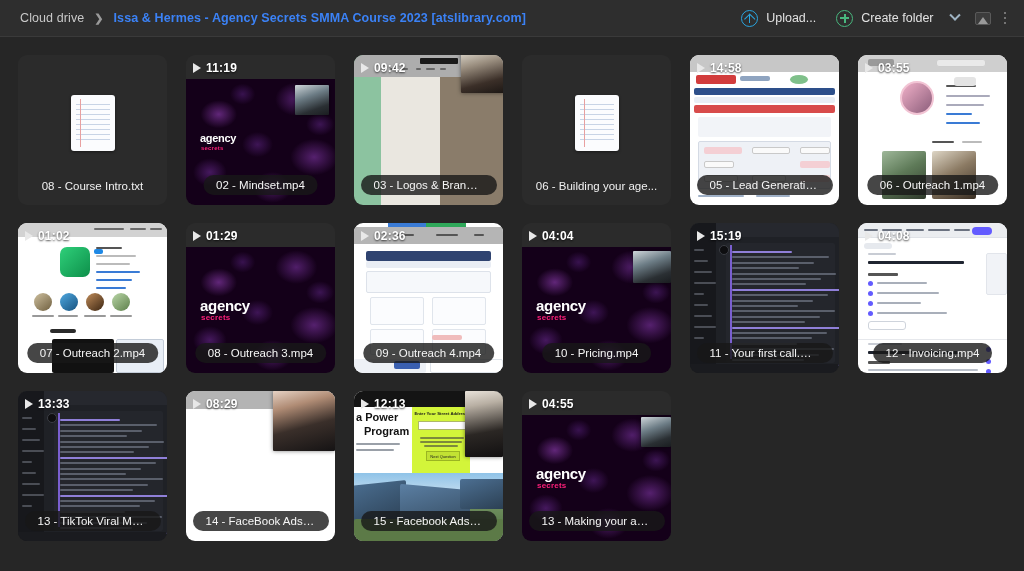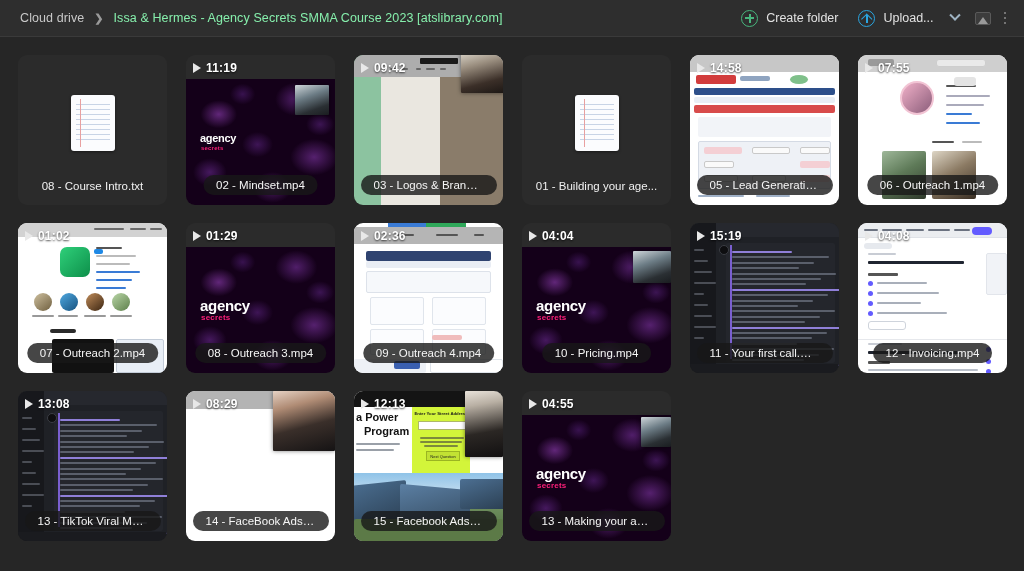--- a/index.html
+++ b/index.html
@@ -18,21 +18,21 @@
     background: #2e2e2e;
     border-bottom: 1px solid #3a3a3a;
     display: flex; align-items: center;
   }
   .breadcrumb { display: flex; align-items: center; padding-left: 20px; gap: 10px; }
   .crumb {
     font-size: 12.5px; color: #c9c9c9; white-space: nowrap;
     letter-spacing: .1px;
   }
   .crumb.link { color: #c9c9c9; cursor: pointer; }
-  .crumb.current { color: #86efac; }
+  .crumb.current { color: #3b82f6; font-weight: bold; }
   .crumb-sep {
     font-size: 11px; color: #9a9a9a; font-weight: bold;
     line-height: 1;
   }
   .toolbar {
     margin-left: auto; display: flex; align-items: center;
     padding-right: 10px; gap: 0px;
   }
   .tool-btn {
     display: flex; align-items: center; gap: 8px;
@@ -214,32 +214,32 @@
 
 <div class="header">
   <div class="breadcrumb">
     <span class="crumb link">Cloud drive</span>
     <span class="crumb-sep">❯</span>
     <span class="crumb current">Issa &amp; Hermes - Agency Secrets SMMA Course 2023 [atslibrary.com]</span>
   </div>
 
   <div class="toolbar">
     <div class="tool-btn">
+      <span class="circ-icon blue">
+        <span class="up-arrow"></span>
+      </span>
+      <span class="tlabel">Upload...</span>
+    </div>
+
+    <div class="tool-btn">
       <span class="circ-icon green">
         <span class="plus-h"></span>
           <span class="plus-v"></span>
       </span>
       <span class="tlabel">Create folder</span>
-    </div>
-
-    <div class="tool-btn">
-      <span class="circ-icon blue">
-        <span class="up-arrow"></span>
-      </span>
-      <span class="tlabel">Upload...</span>
     </div>
 
     <div class="chev-btn">
       <span class="chev"></span>
     </div>
 
     <div class="img-btn">
       <span class="img-icon"></span>
     </div>
 
@@ -293,21 +293,21 @@
         <span class="play-tri"></span>
         <span class="dur-text">09:42</span>
       </div>
       <div class="pill">03 - Logos &amp; Brandin...</div>
     </div>
     <div class="card doc">
       <div class="doc-glyph">
         <div class="ruled"></div>
         <div class="margin-line"></div>
       </div>
-      <div class="doc-name">01 - Building your age...</div>
+      <div class="doc-name">06 - Building your age...</div>
     </div>
     <div class="card">
       <div class="thumb browser">
         <div class="chrome-bar" style="background:#c7c7c7"></div>
         <div class="mini-block" style="left:6px;top:20px;width:40px;height:9px;background:#d23c3c"></div>
         <div class="mini-block" style="left:50px;top:21px;width:30px;height:5px;background:#8fa4c0"></div>
         <div class="mini-block" style="left:100px;top:20px;width:18px;height:9px;background:#7fc08a;border-radius:50%"></div>
         <div class="mini-block" style="left:4px;top:33px;right:4px;height:7px;background:#2d4f8a"></div>
         <div class="mini-block" style="left:4px;top:42px;right:4px;height:6px;background:#e9eef5"></div>
         <div class="mini-block" style="left:4px;top:50px;right:4px;height:8px;background:#d84b4b"></div>
@@ -342,21 +342,21 @@
         <div class="mini-line" style="left:88px;top:58px;width:26px;background:#3a7bd5"></div>
         <div class="mini-line" style="left:88px;top:67px;width:34px;background:#3a7bd5"></div>
         <div class="mini-block" style="left:96px;top:22px;width:22px;height:9px;background:#e4e4e4;border-radius:3px"></div>
         <div class="mini-line" style="left:74px;top:86px;width:22px;background:#555"></div>
         <div class="mini-line" style="left:104px;top:86px;width:20px;background:#bbb"></div>
         <div class="mini-block" style="left:24px;top:96px;width:44px;height:48px;background:linear-gradient(150deg,#9fb89a,#5e7a58 45%,#2f3a2c)"></div>
         <div class="mini-block" style="left:74px;top:96px;width:44px;height:48px;background:linear-gradient(150deg,#ded6c6,#8b7a63 45%,#3a2f24)"></div>
       </div>
       <div class="duration">
         <span class="play-tri"></span>
-        <span class="dur-text">07:55</span>
+        <span class="dur-text">03:55</span>
       </div>
       <div class="pill">06 - Outreach 1.mp4</div>
     </div>
     <div class="card">
       <div class="thumb browser">
         <div class="chrome-bar" style="background:#d2d2d2;height:14px"></div>
         <div class="mini-line" style="left:76px;top:5px;width:30px;background:#6a6a6a"></div>
         <div class="mini-line" style="left:112px;top:5px;width:16px;background:#6a6a6a"></div>
         <div class="mini-line" style="left:132px;top:5px;width:12px;background:#6a6a6a"></div>
         <div class="mini-block" style="left:42px;top:24px;width:30px;height:30px;border-radius:7px;background:linear-gradient(135deg,#2fd07a,#0d8f4a)"></div>
@@ -557,21 +557,21 @@
         <div class="mini-line" style="left:42px;top:119.80000000000001px;width:65px;background:#5a5f6b"></div>
         <div class="mini-line" style="left:42px;top:125.2px;width:102px;background:#5a5f6b"></div>
         <div class="mini-line" style="left:42px;top:130.60000000000002px;width:87px;background:#5a5f6b"></div>
         <div class="mini-line" style="left:42px;top:136px;width:72px;background:#5a5f6b"></div>
         <div class="mini-line" style="left:42px;top:141.4px;width:109px;background:#8f7fd8"></div>
         <div class="mini-block" style="left:29px;top:22px;width:10px;height:10px;border-radius:50%;background:#0e0e10;border:1px solid #3b3d44"></div>
         <div style="position:absolute;left:0;right:0;bottom:0;height:9px;background:#1a1b1f"></div>
       </div>
       <div class="duration">
         <span class="play-tri"></span>
-        <span class="dur-text">13:08</span>
+        <span class="dur-text">13:33</span>
       </div>
       <div class="pill">13 - TikTok Viral Meth...</div>
     </div>
     <div class="card">
       <div class="thumb" style="background:#ffffff">
         <div style="position:absolute;left:0;right:0;top:0;height:18px;background:#b4b4b4"></div>
         <div class="webcam" style="right:0;top:0;width:62px;height:60px;background:linear-gradient(165deg,#e6d2c4 0%,#b08c75 26%,#3a2f2a 58%,#151314 100%)"></div>
       </div>
       <div class="duration">
         <span class="play-tri"></span>

